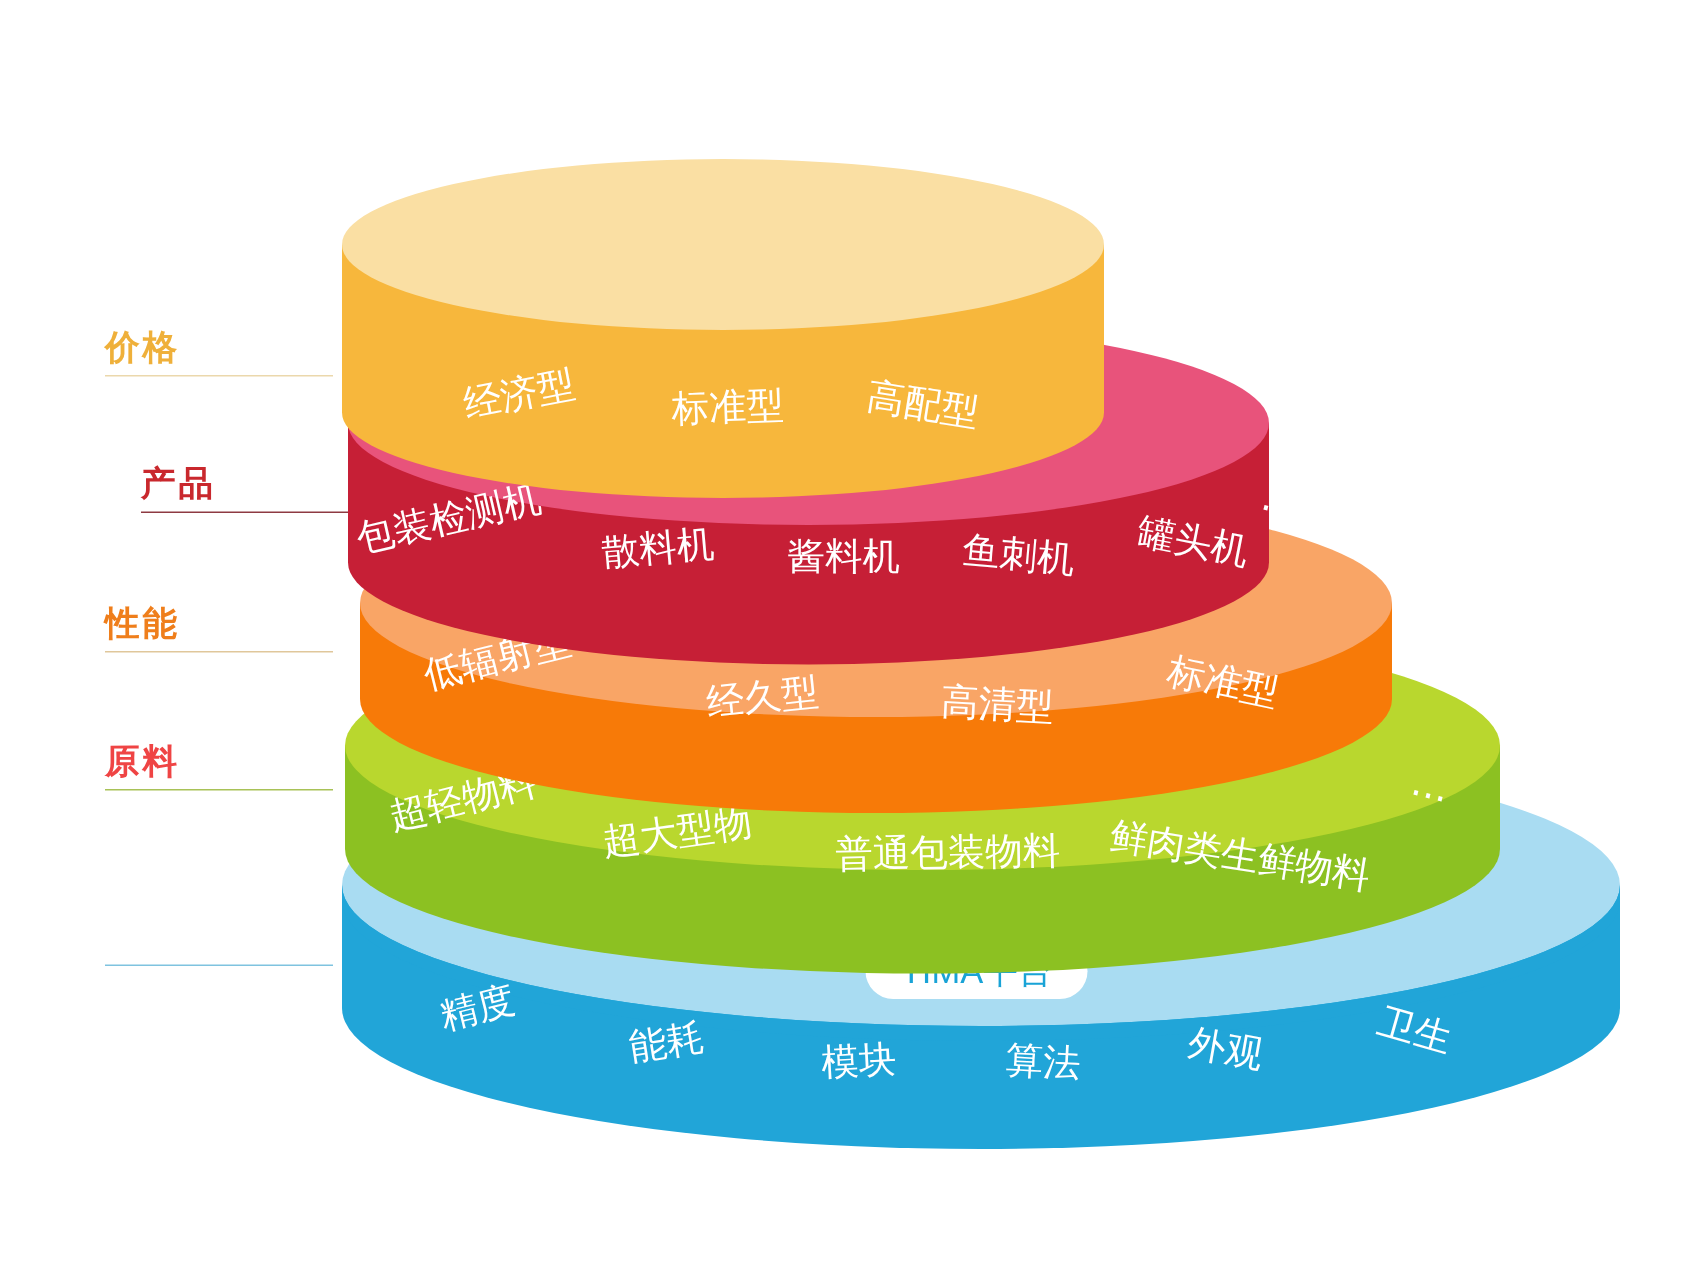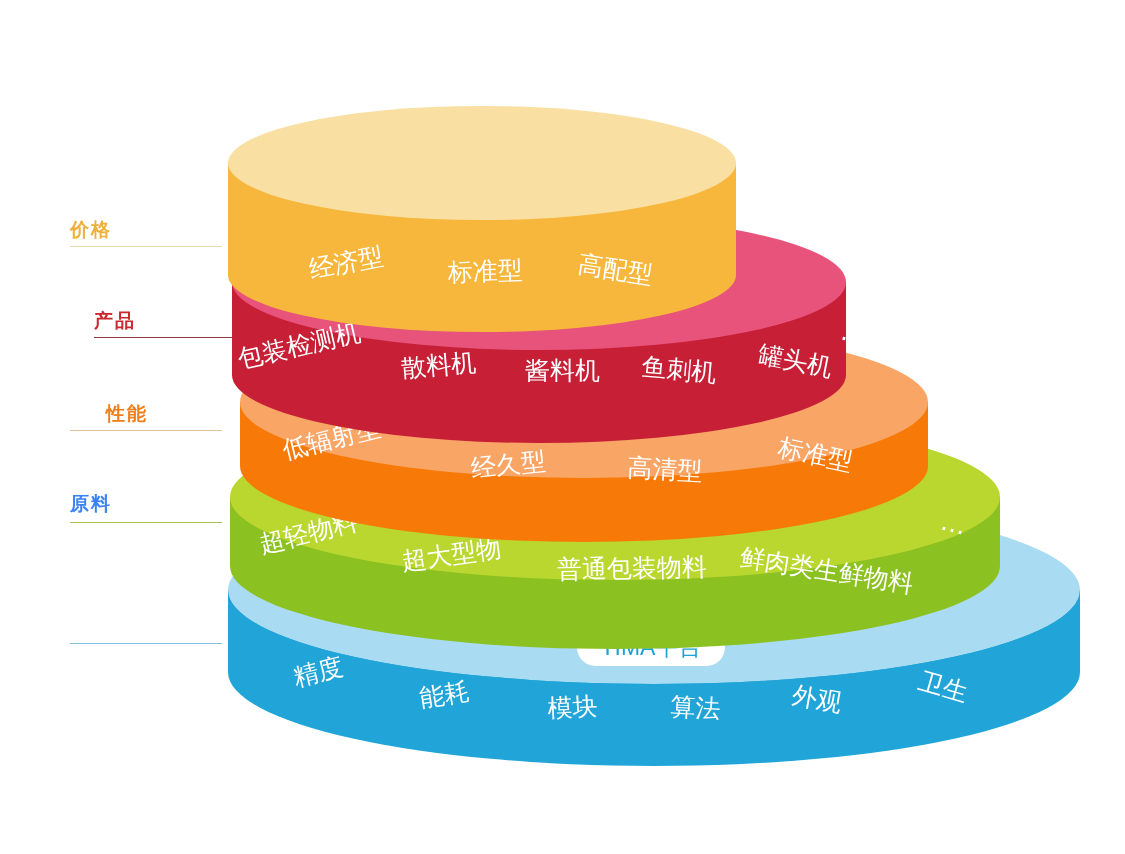--- a/index.html
+++ b/index.html
@@ -28,21 +28,21 @@
     top: 0;
     width: 230px;
     height: 854px;
   }
   .legend-item {
     position: absolute;
     left: 70px;
     width: 155px;
   }
   .legend-label {
-    font-size: 19px;
+    font-size: 23px;
     font-weight: bold;
     letter-spacing: 2px;
     line-height: 1.05;
     white-space: nowrap;
     font-family: "DejaVu Sans", "Liberation Sans", sans-serif;
   }
   .legend-rule {
     margin-top: 6px;
     height: 1px;
     width: 152px;
@@ -77,25 +77,25 @@
   <div class="legend">
     <div class="legend-item" style="top:220px;">
       <div class="legend-label" style="color:#EFB03A;">价格</div>
       <div class="legend-rule" style="border-top-color:#EBD8AC;"></div>
     </div>
     <div class="legend-item" style="top:311px;margin-left:24px;">
       <div class="legend-label" style="color:#C9282D;">产品</div>
       <div class="legend-rule" style="border-top-color:#8E3A42;"></div>
     </div>
     <div class="legend-item" style="top:404px;">
-      <div class="legend-label" style="color:#EF7E1B;margin-left:36px;">性能</div>
+      <div class="legend-label" style="color:#EF7E1B;">性能</div>
       <div class="legend-rule" style="border-top-color:#E0C79B;"></div>
     </div>
     <div class="legend-item" style="top:496px;">
-      <div class="legend-label" style="color:#3b82f6;font-family:Liberation Mono, monospace;">原料</div>
+      <div class="legend-label" style="color:#ef4444;">原料</div>
       <div class="legend-rule" style="border-top-color:#A8C257;"></div>
     </div>
     <div class="legend-item" style="top:637px;">
       <div class="legend-rule" style="border-top-color:#7FC3DF;"></div>
     </div>
   </div>
 
   <svg id="cake" viewBox="0 0 1125 854">
 
     <g>

